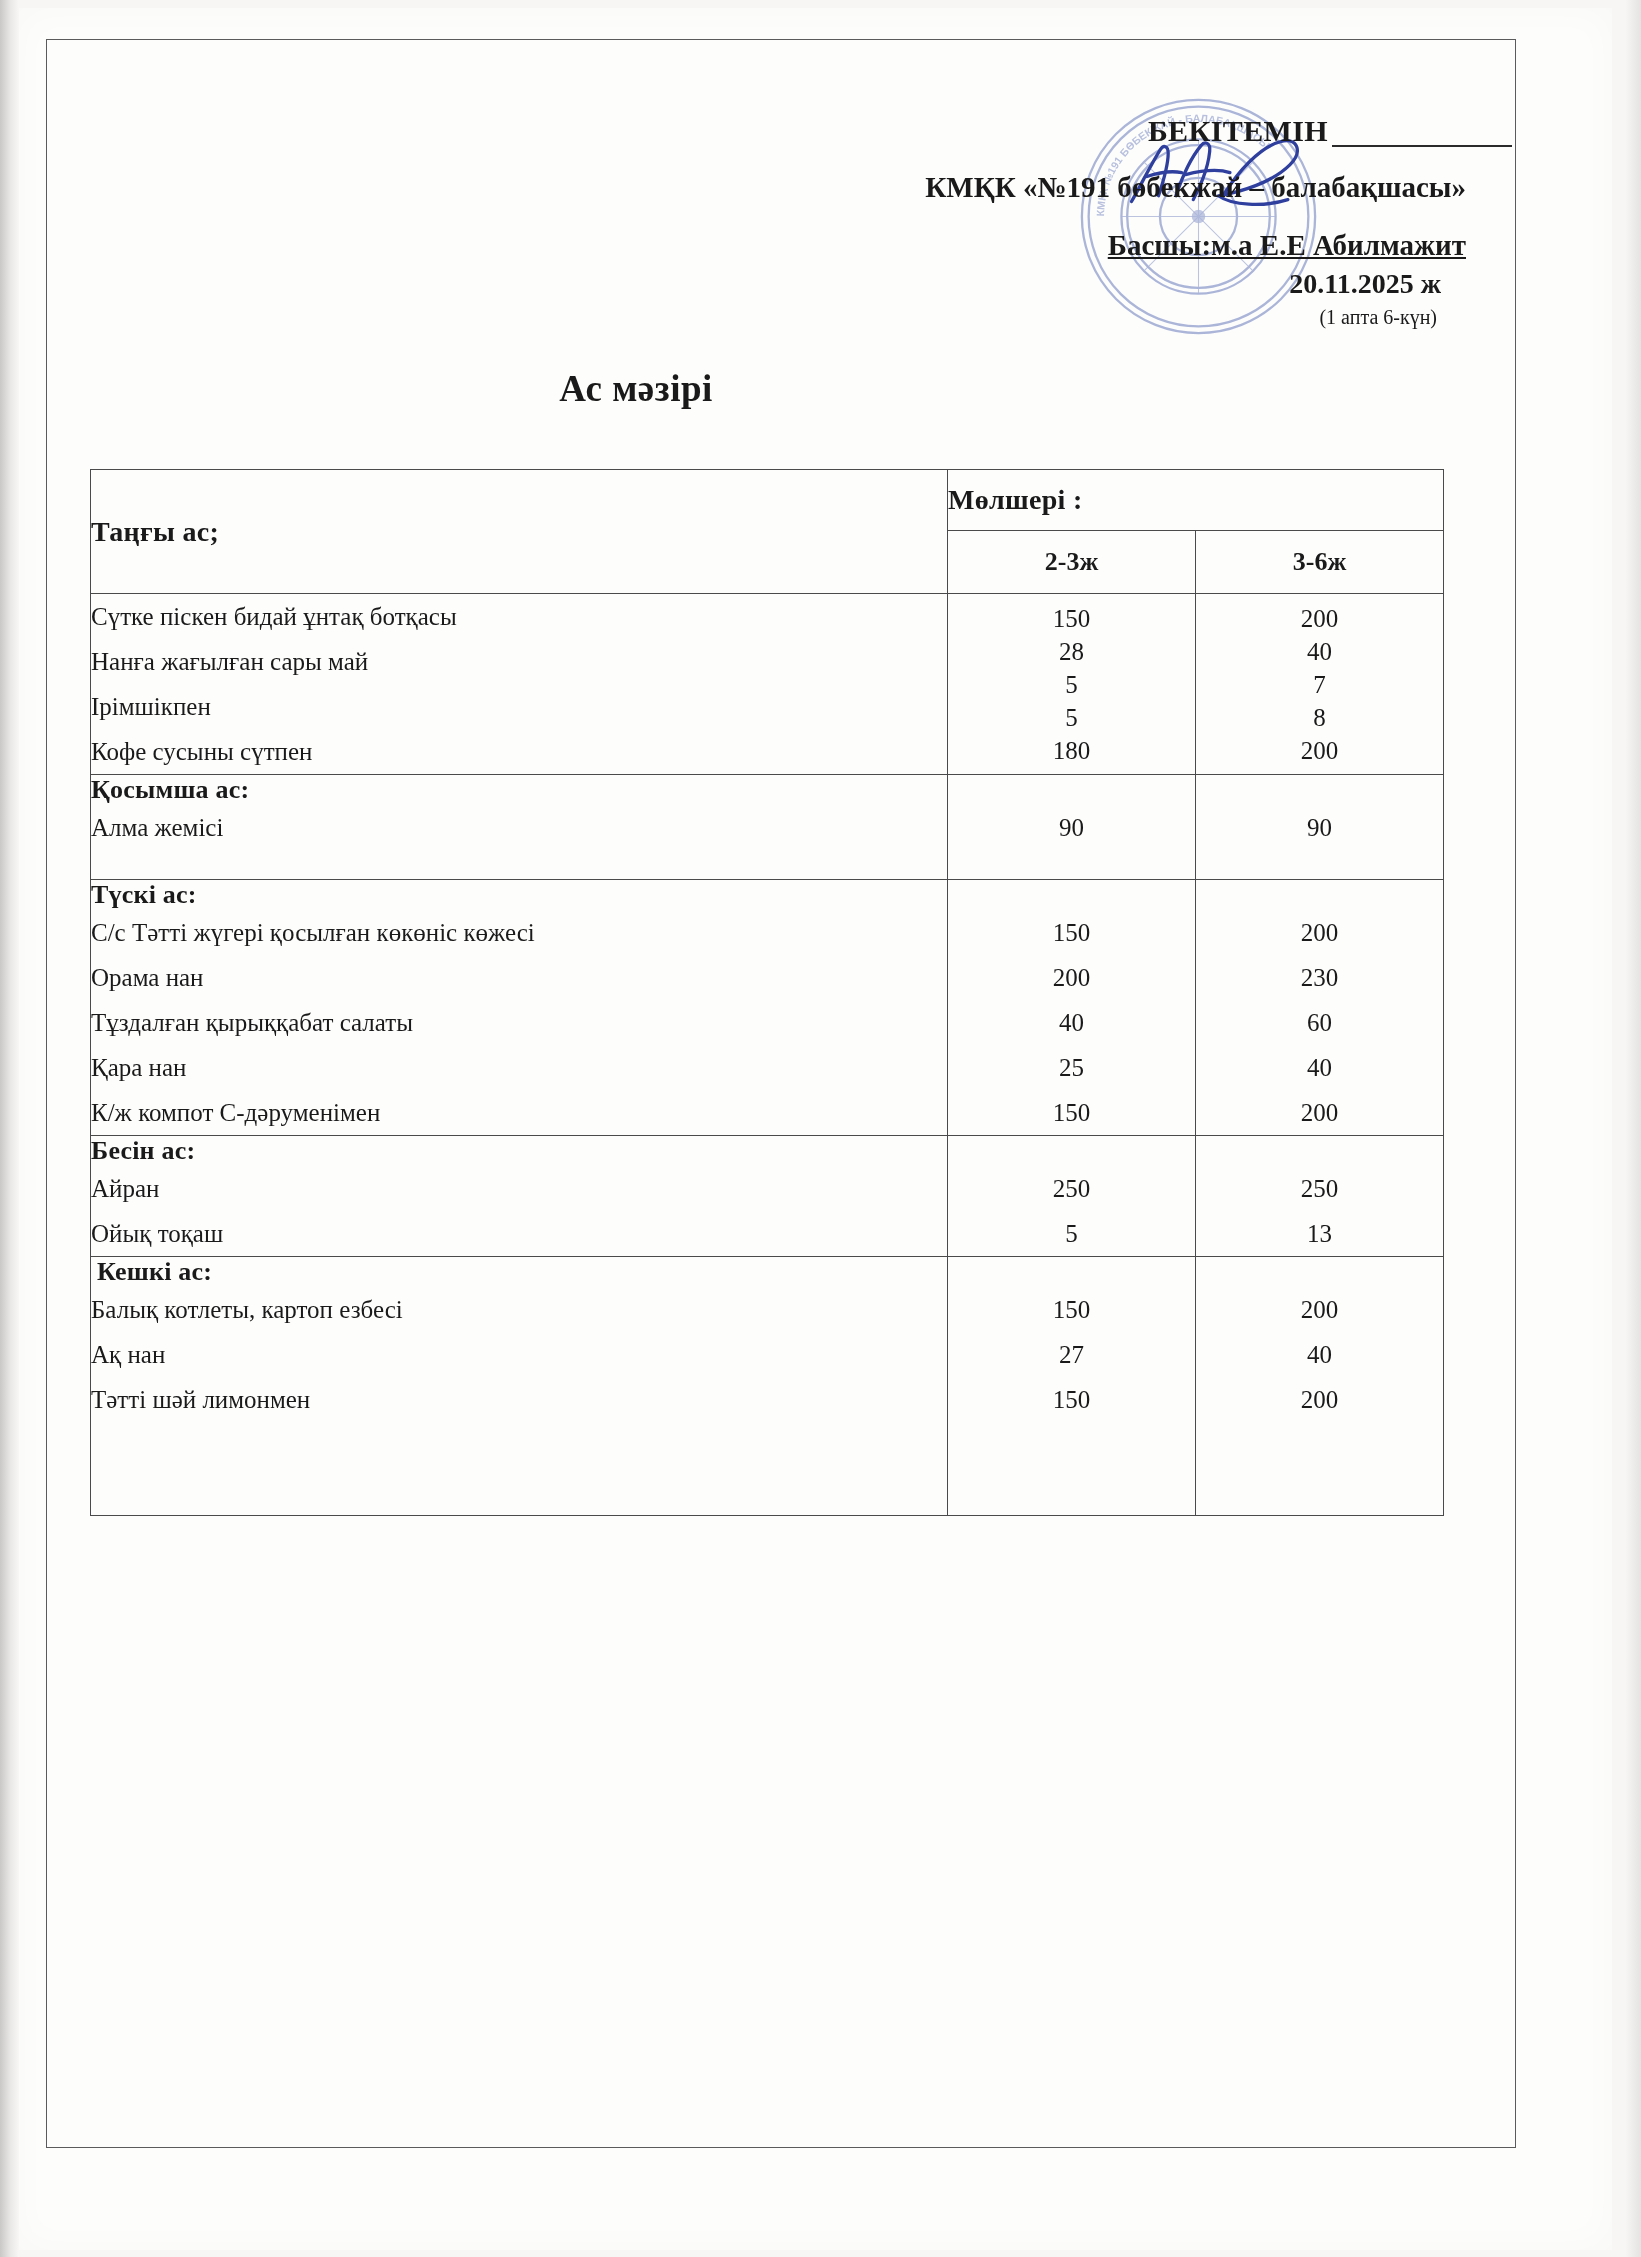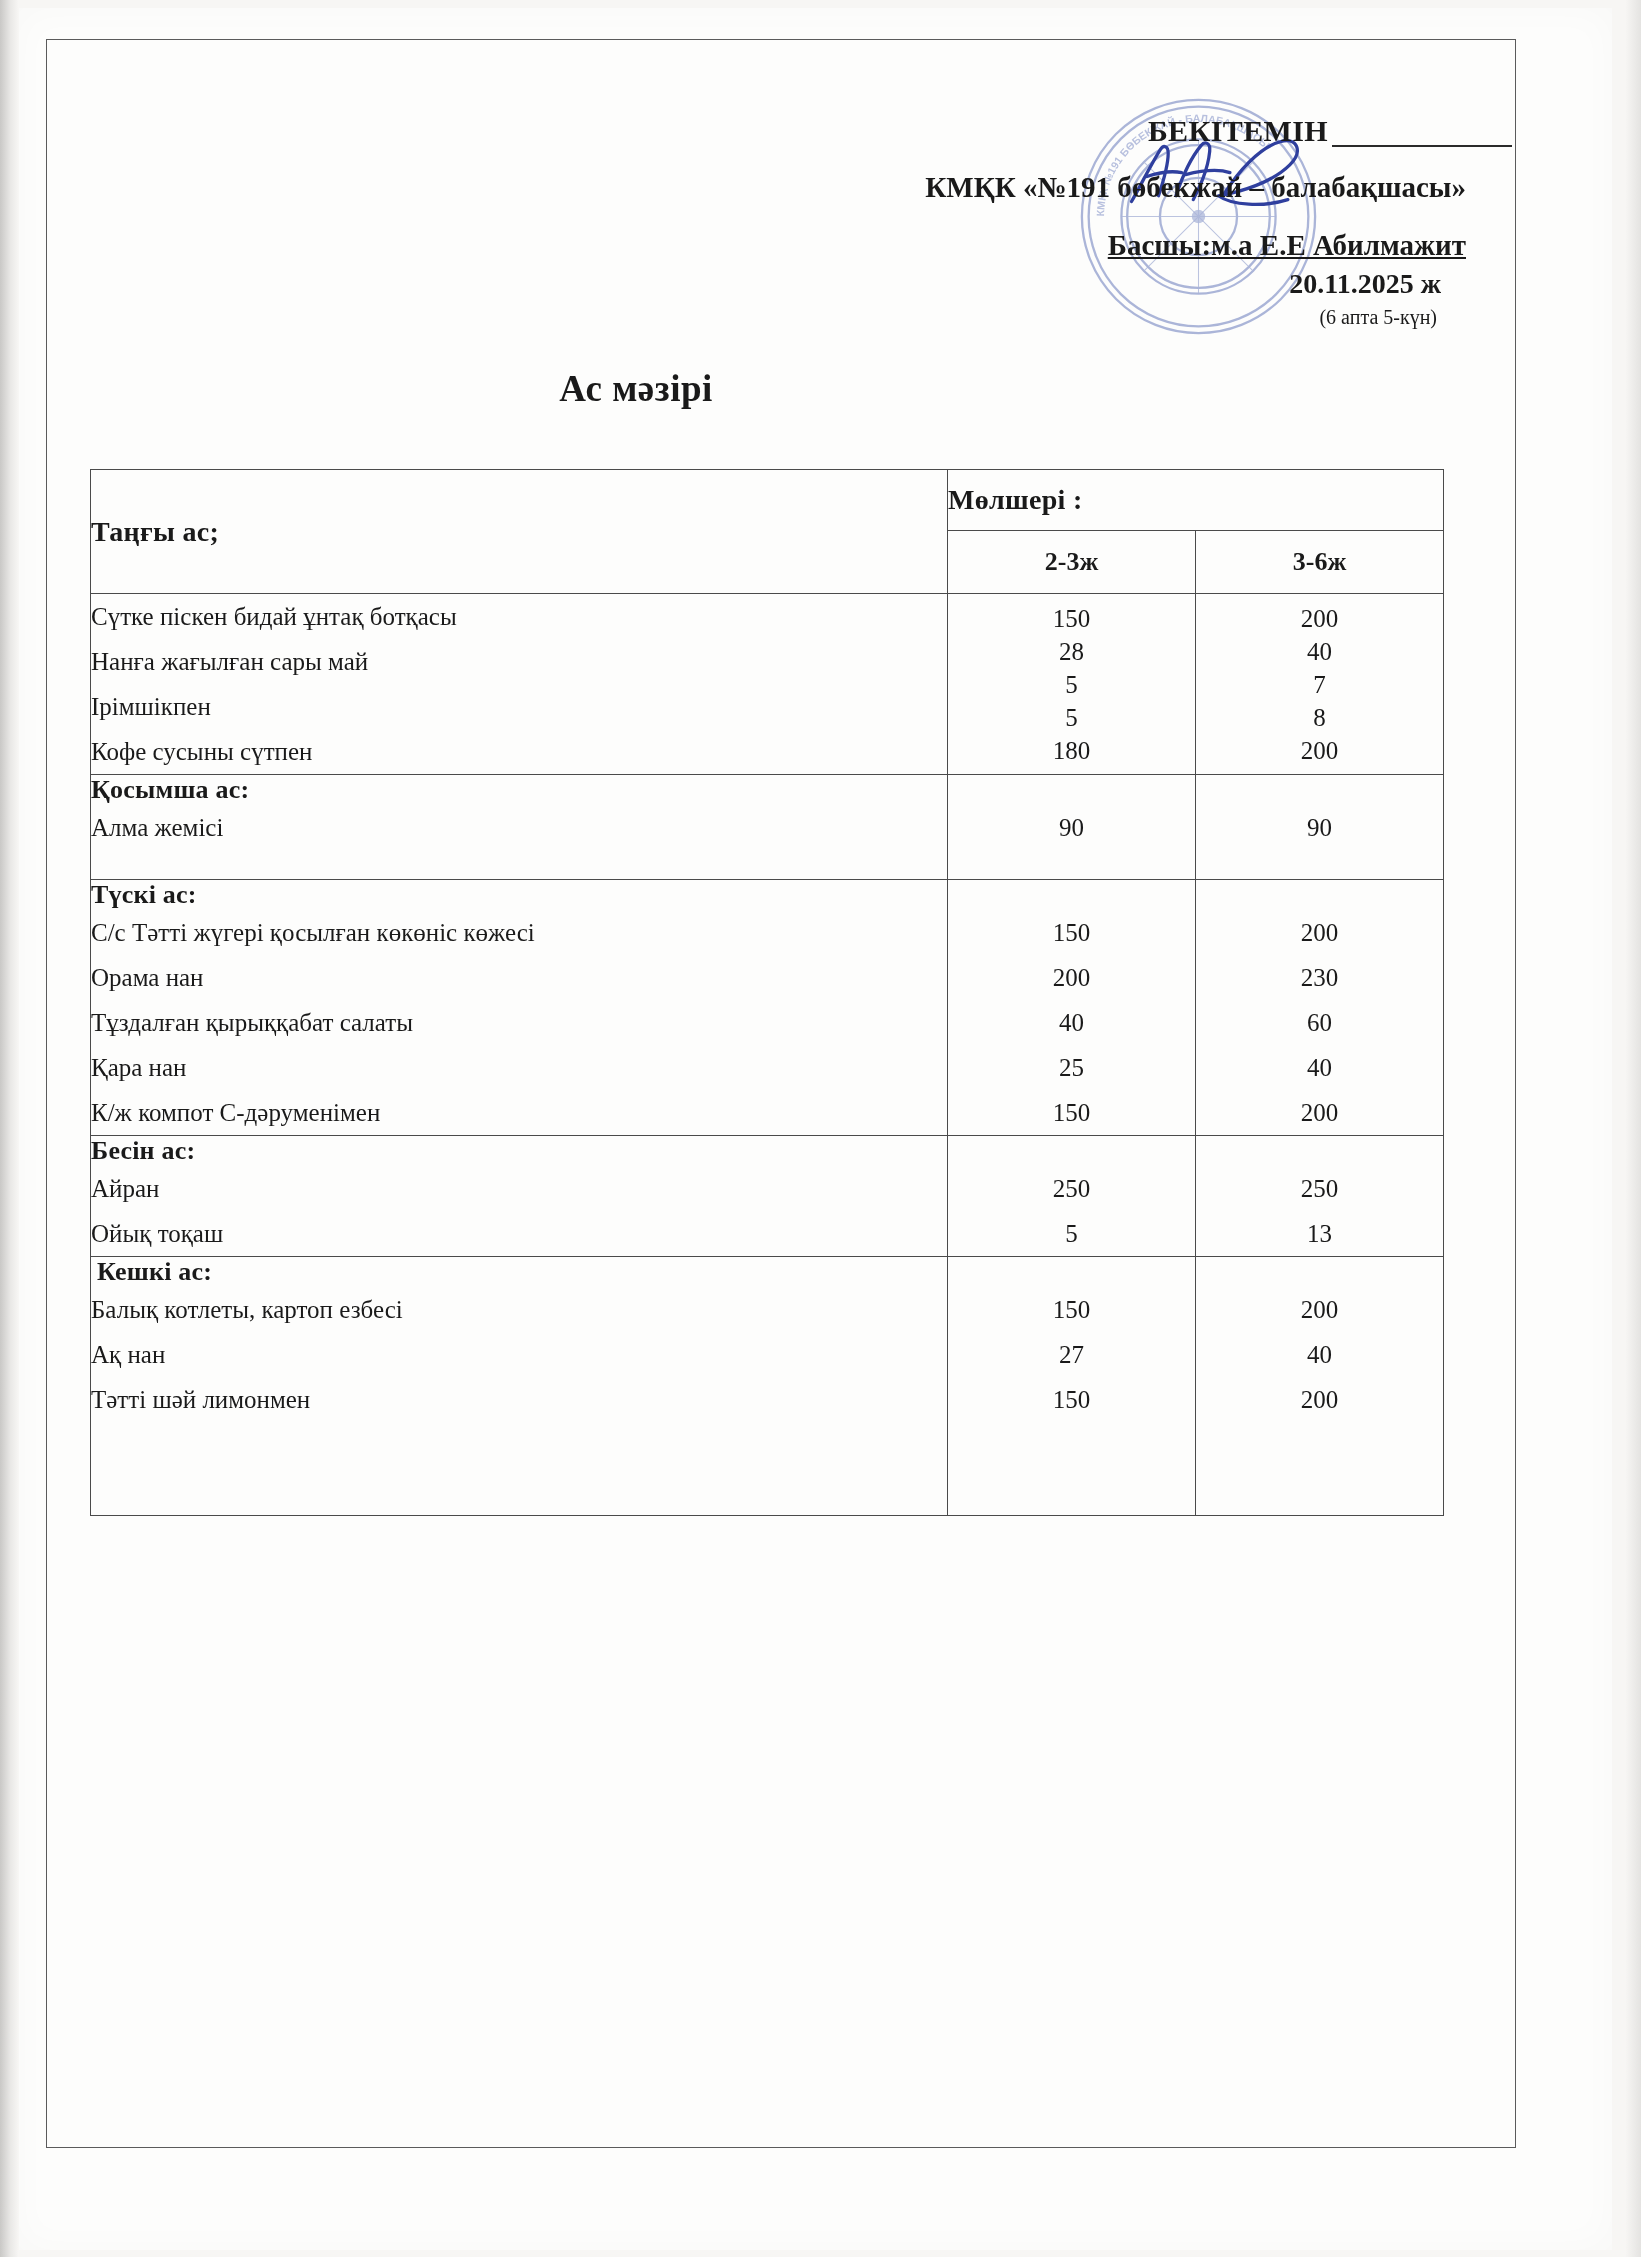--- a/index.html
+++ b/index.html
@@ -266,21 +266,21 @@
     </g>
   </svg>
 
   <div class="header-block">
     <div class="hdr-line1">
       <span>БЕКІТЕМІН</span><span class="sig-underline"></span>
     </div>
     <div class="hdr-line2">КМҚК «№191 бөбекжай – балабақшасы»</div>
     <div class="hdr-line3">Басшы:м.а Е.Е Абилмажит</div>
     <div class="hdr-line4">20.11.2025 ж</div>
-    <div class="hdr-line5">(6 апта 5-күн)</div>
+    <div class="hdr-line5">(1 апта 6-күн)</div>
   </div>
 
   <div class="doc-title">Ас мәзірі</div>
 
   <table class="menu-table">
     <colgroup>
       <col class="col-dish">
       <col class="col-age">
       <col class="col-age">
     </colgroup>

